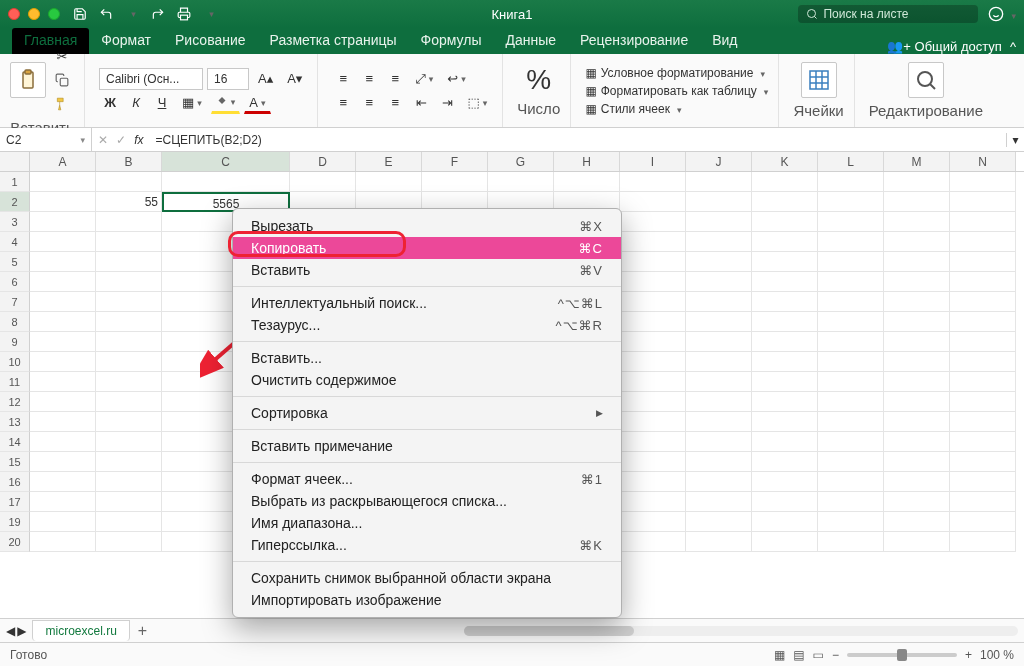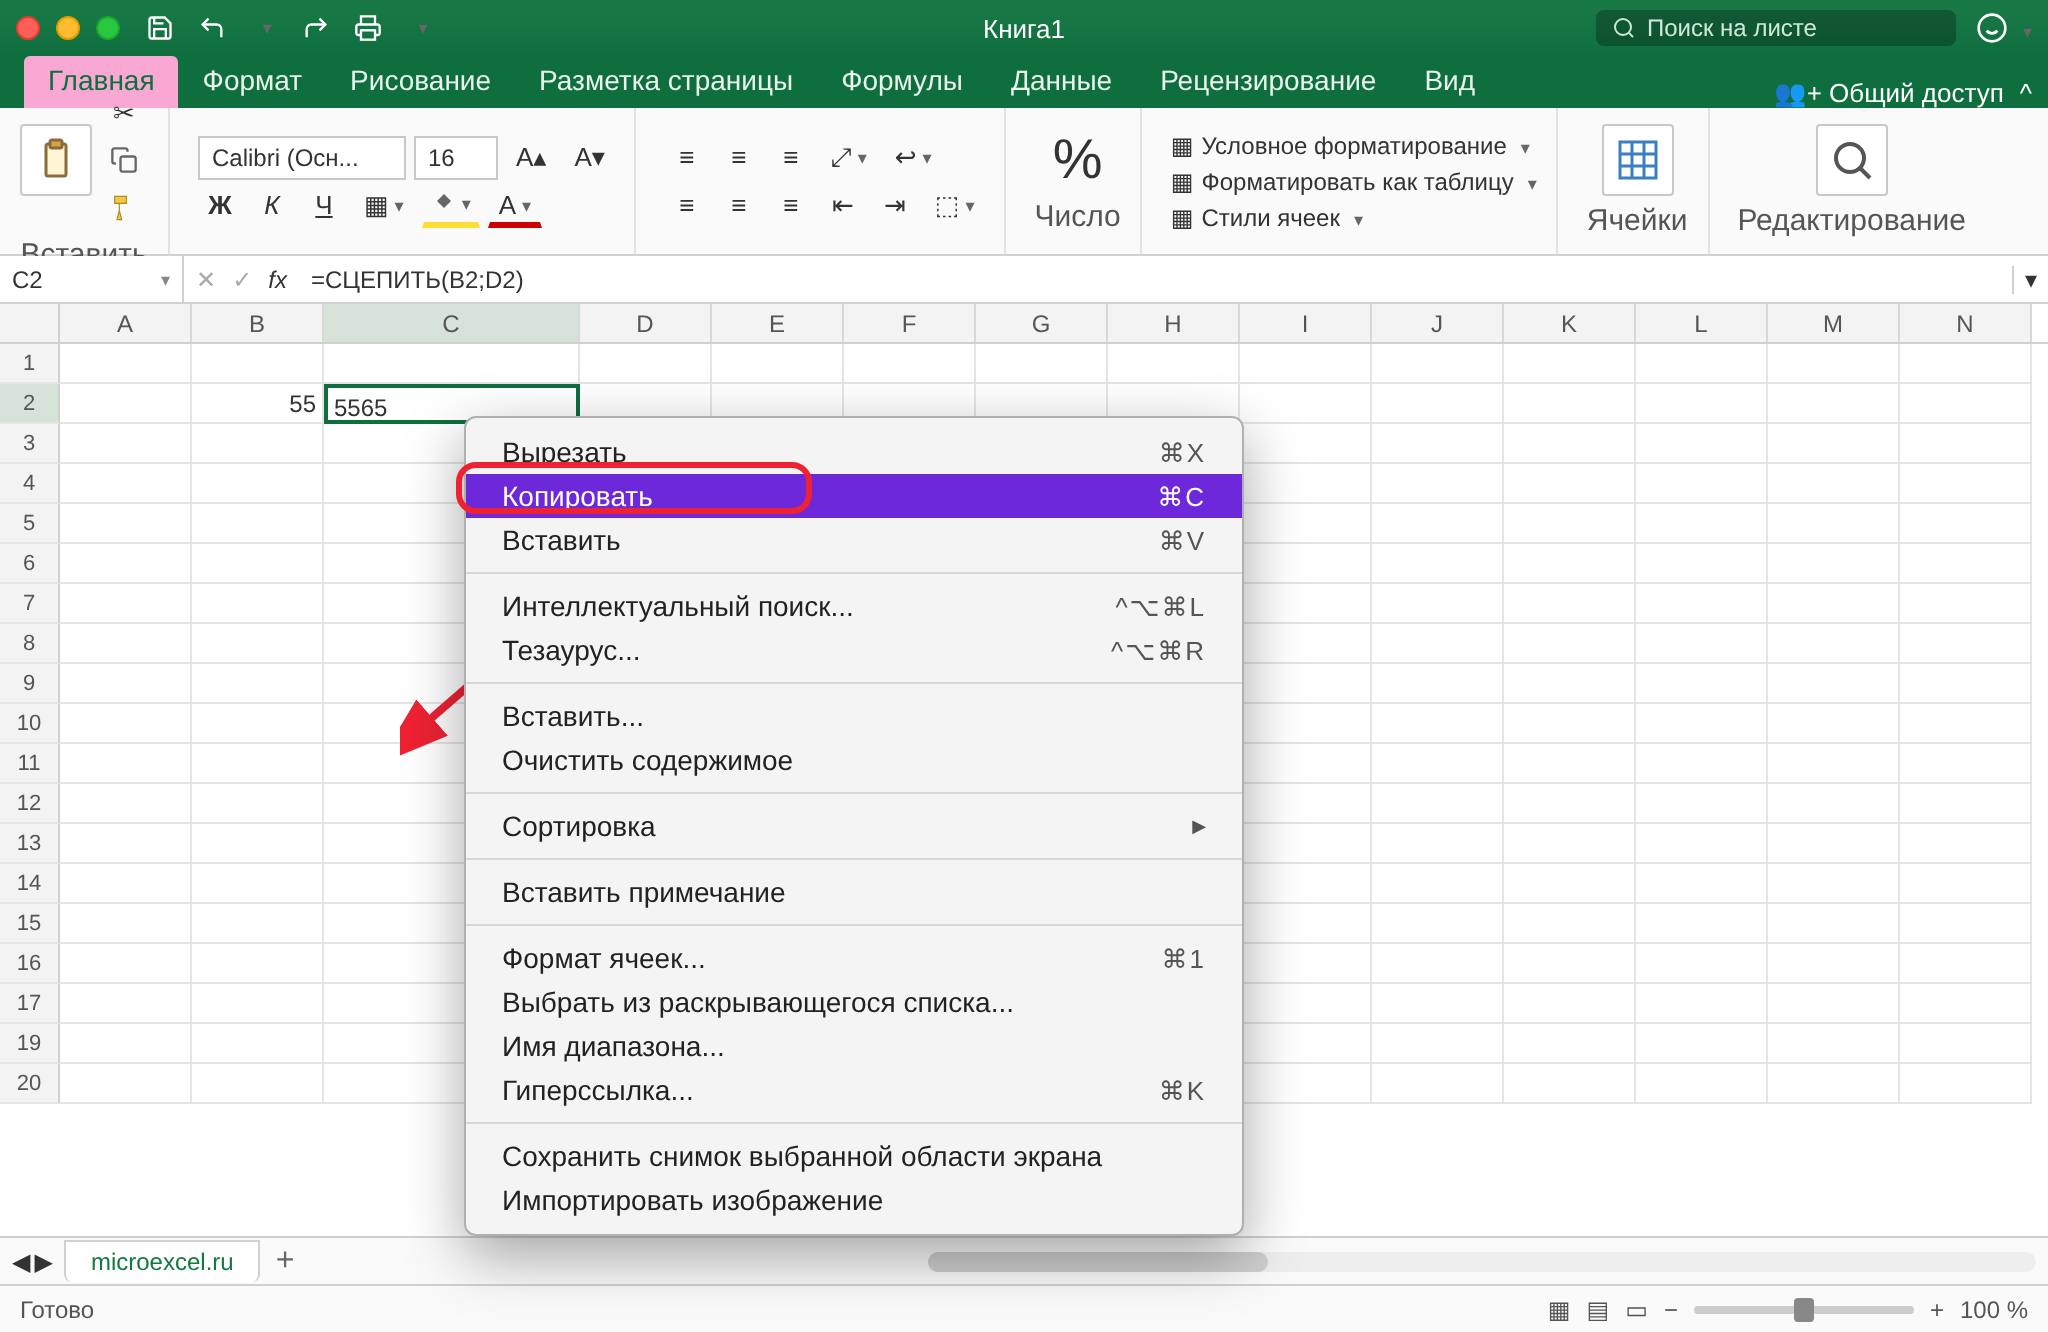--- a/index.html
+++ b/index.html
@@ -14,21 +14,21 @@
 .dot.green { background: #28c840; border:1px solid #1aa82e; }
 .qat { display: flex; gap: 10px; margin-left: 12px; align-items: center; }
 .qat .ico { width: 16px; height: 16px; display:flex; align-items:center; justify-content:center; color:#fff; }
 .titlebar .title { position: absolute; left: 50%; transform: translateX(-50%); font-size: 13px; color: #fff; }
 .search { margin-left: auto; display: flex; align-items: center; background: rgba(0,0,0,.25); border-radius: 4px; padding: 2px 8px; width: 180px; font-size: 12px; color: #cfe8d8; }
 .smile { margin-left: 10px; }
 
 
 .tabs { height: 26px; background: #0e6e3e; display: flex; align-items: flex-end; color: #fff; padding-left: 12px; }
 .tab { padding: 4px 12px 6px; font-size: 14px; cursor: pointer; color:#e8f3ec; }
-.tab.active { background: #f9a8d4; color: #0e6e3e; font-weight: 500; border-radius: 3px 3px 0 0; }
+.tab.active { background: #000000; color: #0e6e3e; font-weight: 500; border-radius: 3px 3px 0 0; }
 .tabs .right { margin-left: auto; display:flex; align-items:center; padding-right:8px; gap:8px; }
 .share { font-size: 13px; }
 
 
 .ribbon { height: 74px; background: #fafafa; border-bottom: 1px solid #d0d0d0; display: flex; align-items: center; padding: 0 10px; gap: 14px; }
 .grp { display: flex; flex-direction: column; align-items: center; gap: 2px; border-right:1px solid #e3e3e3; padding-right:10px; height:100%; justify-content:center; }
 .grp:last-child { border-right:none; }
 .stack { display: flex; flex-direction: column; gap: 2px; }
 .row { display: flex; align-items: center; gap: 4px; }
 .combo { border: 1px solid #c8c8c8; background: #fff; padding: 2px 6px; font-size: 12px; display:flex; align-items:center; gap:4px; min-height:22px; }
@@ -52,31 +52,31 @@
 .colhdr { display:flex; height:20px; border-bottom:1px solid #d0d0d0; }
 .corner { width:30px; border-right:1px solid #d0d0d0; background:#f3f3f3; }
 .ch { width:66px; border-right:1px solid #d8d8d8; background:#f3f3f3; text-align:center; font-size:12px; color:#555; line-height:20px; }
 .ch.sel { background:#d7e3d9; }
 .rows { }
 .rw { display:flex; height:20px; }
 .rh { width:30px; border-right:1px solid #d0d0d0; border-bottom:1px solid #e5e5e5; background:#f3f3f3; text-align:center; font-size:11px; color:#555; line-height:20px; }
 .rh.sel { background:#d7e3d9; }
 .cell { width:66px; border-right:1px solid #e5e5e5; border-bottom:1px solid #e5e5e5; padding:0 3px; font-size:12px; line-height:20px; text-align:right; background:#fff; }
 .cell.txt { text-align:left; }
-.cell.selected { border:2px solid #0e6e3e; position:relative; z-index:2; }
+.cell.selected { border:2px solid #0e6e3e; position:relative; z-index:2;text-align:center; }
 
 
 .arrow { position:absolute; left:200px; top:150px; z-index:5; pointer-events:none; }
 
 
 .ctxmenu { position:absolute; left:232px; top:208px; width:390px; background:#f4f4f4; border:1px solid #b0b0b0; border-radius:6px; box-shadow: 0 10px 30px rgba(0,0,0,.35); padding:6px 0; z-index:10; }
 .ctxmenu .mi { display:flex; align-items:center; padding:3px 18px; font-size:14px; color:#222; justify-content:space-between; }
 .ctxmenu .mi .lab { }
 .ctxmenu .mi .sc { font-size:13px; color:#555; letter-spacing:1px; }
-.ctxmenu .mi.hover { background:#6d28d9; color:#fff;align-items:flex-end; }
+.ctxmenu .mi.hover { background:#ec4899; color:#fff;align-items:flex-end; }
 .ctxmenu .mi.hover .sc { color:#fff; }
 .ctxmenu .sep { height:1px; background:#d8d8d8; margin:5px 0; }
 .ctxmenu .sub::after { content:"▶"; font-size:9px; color:#555; }
 .highlight-ring { position:absolute; left:228px; top:231px; width:178px; height:26px; border:3px solid #e23; border-radius:10px; z-index:11; pointer-events:none; }
 
 
 .sheettabs { position:absolute; bottom:24px; left:0; right:0; height:24px; border-top:1px solid #d0d0d0; background:#fafafa; display:flex; align-items:center; font-size:12px; }
 .stab-nav { display:flex; gap:2px; padding:0 6px; }
 .stab { padding:3px 12px; background:#fff; border:1px solid #d0d0d0; border-bottom:none; border-radius:0 0 4px 4px; color:#137a3f; }
 .addtab { padding:0 8px; font-size:16px; color:#666; }

